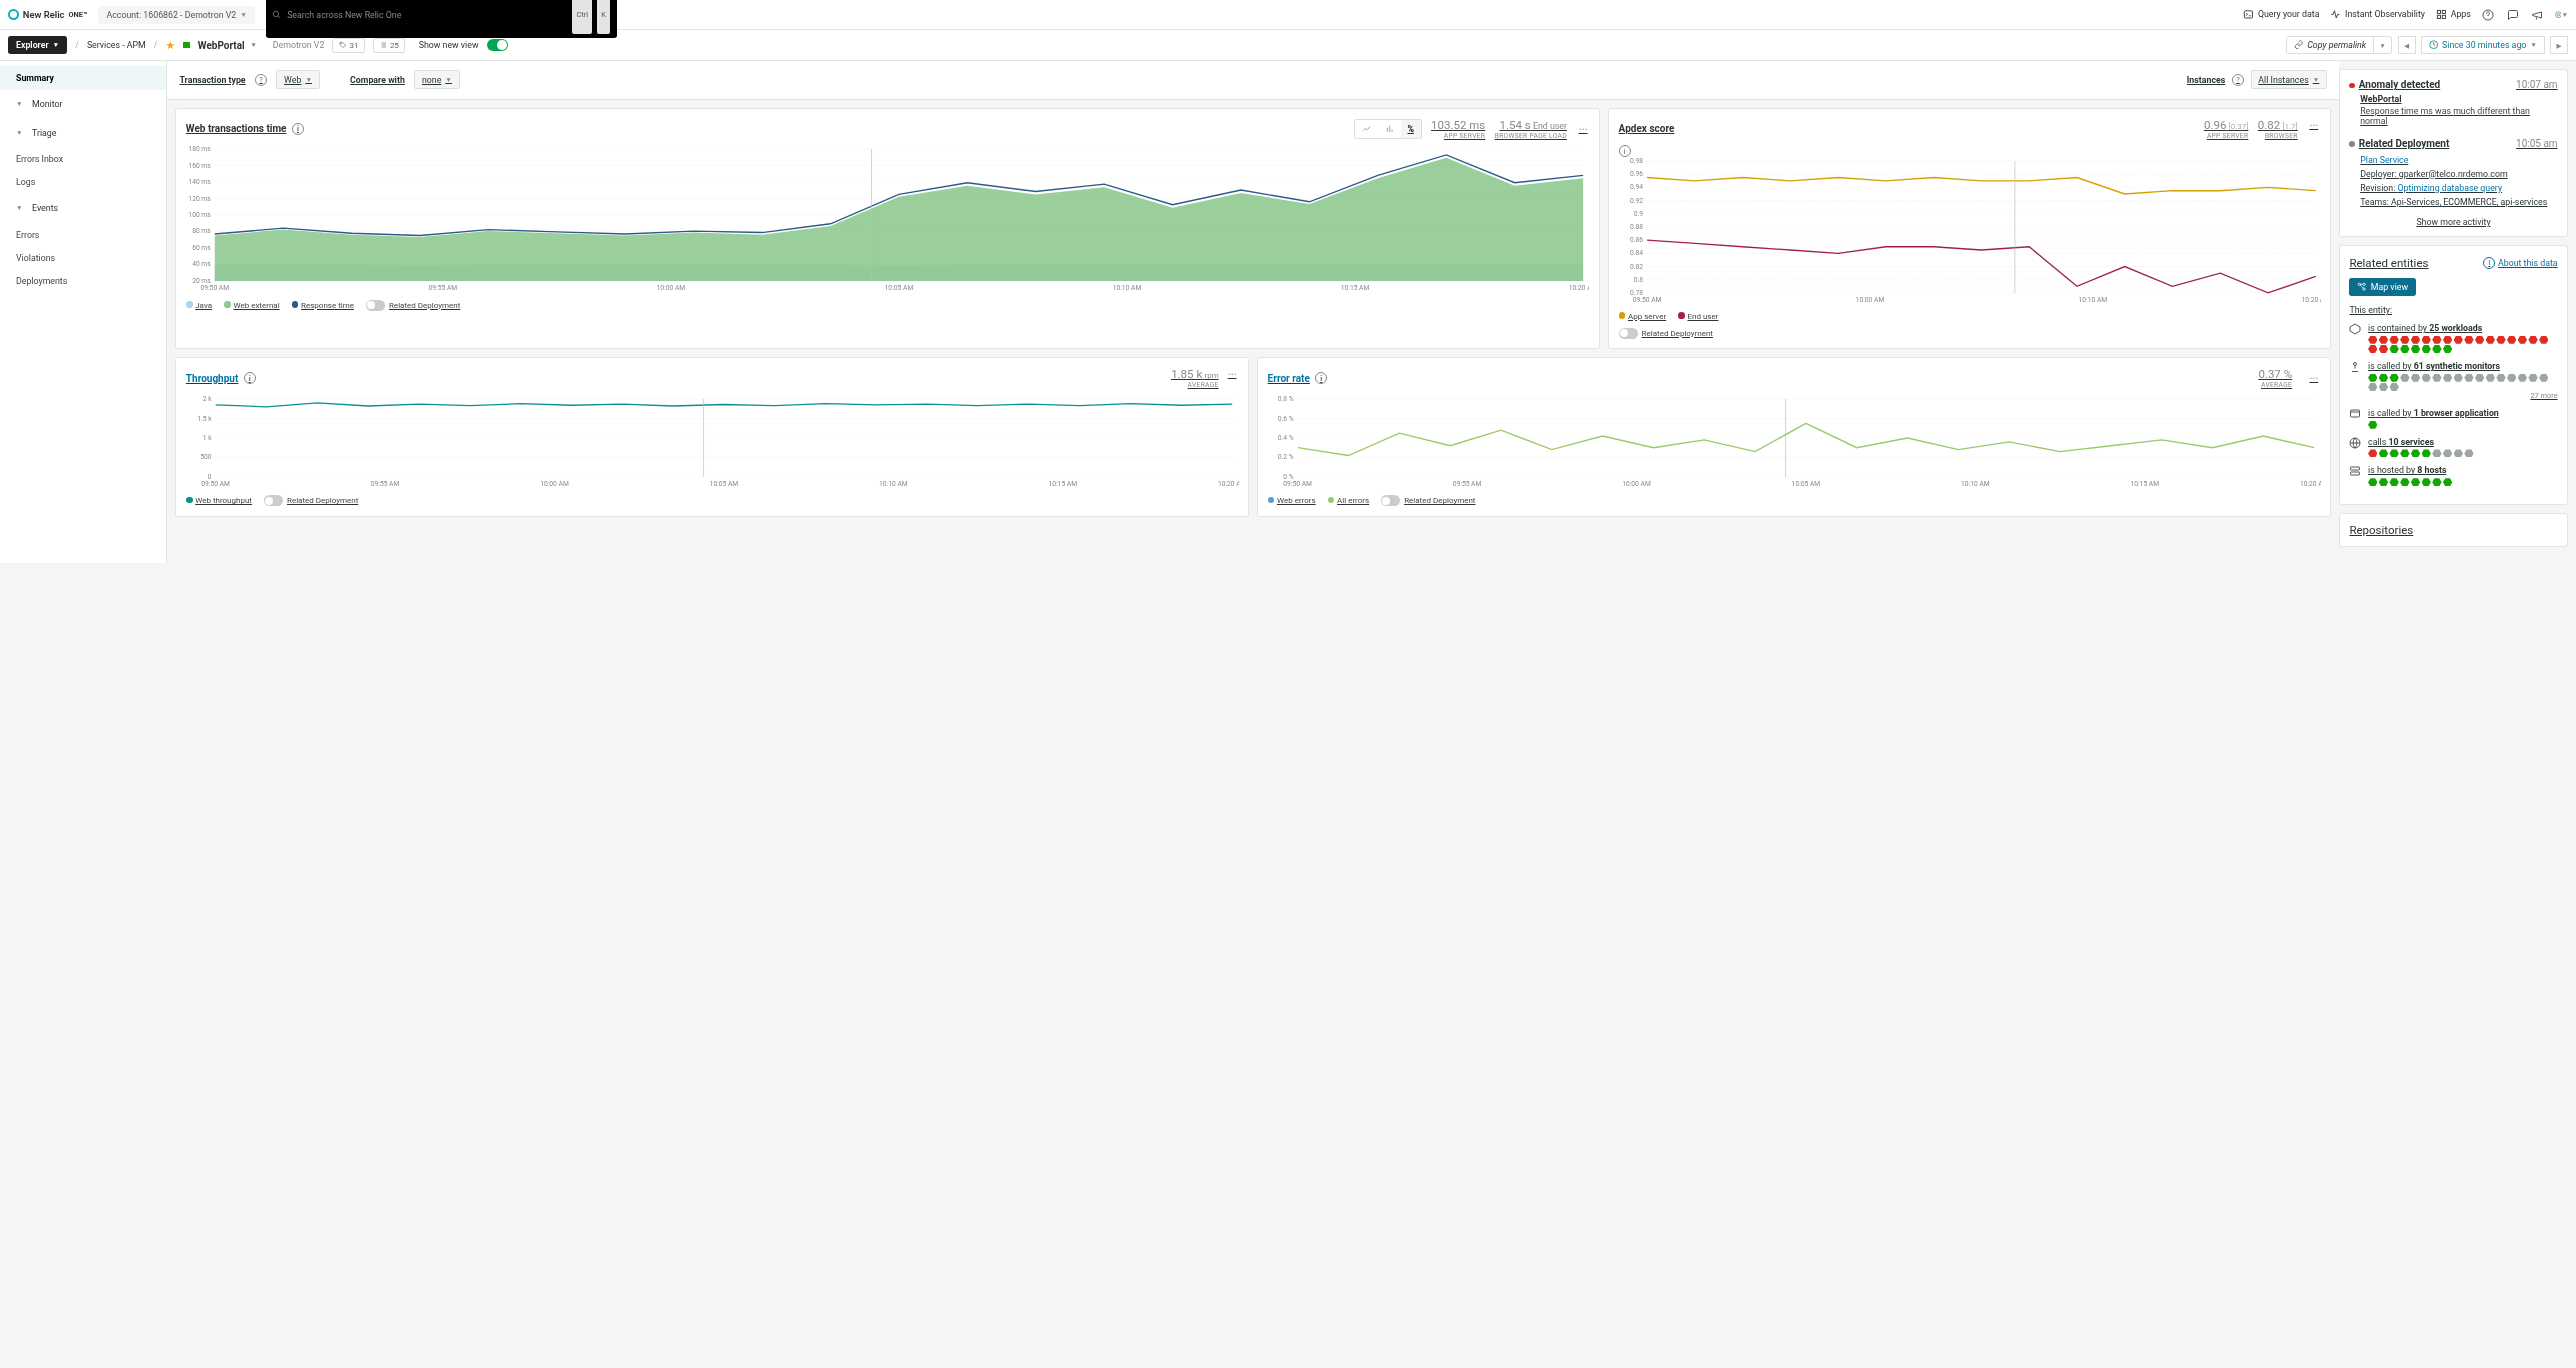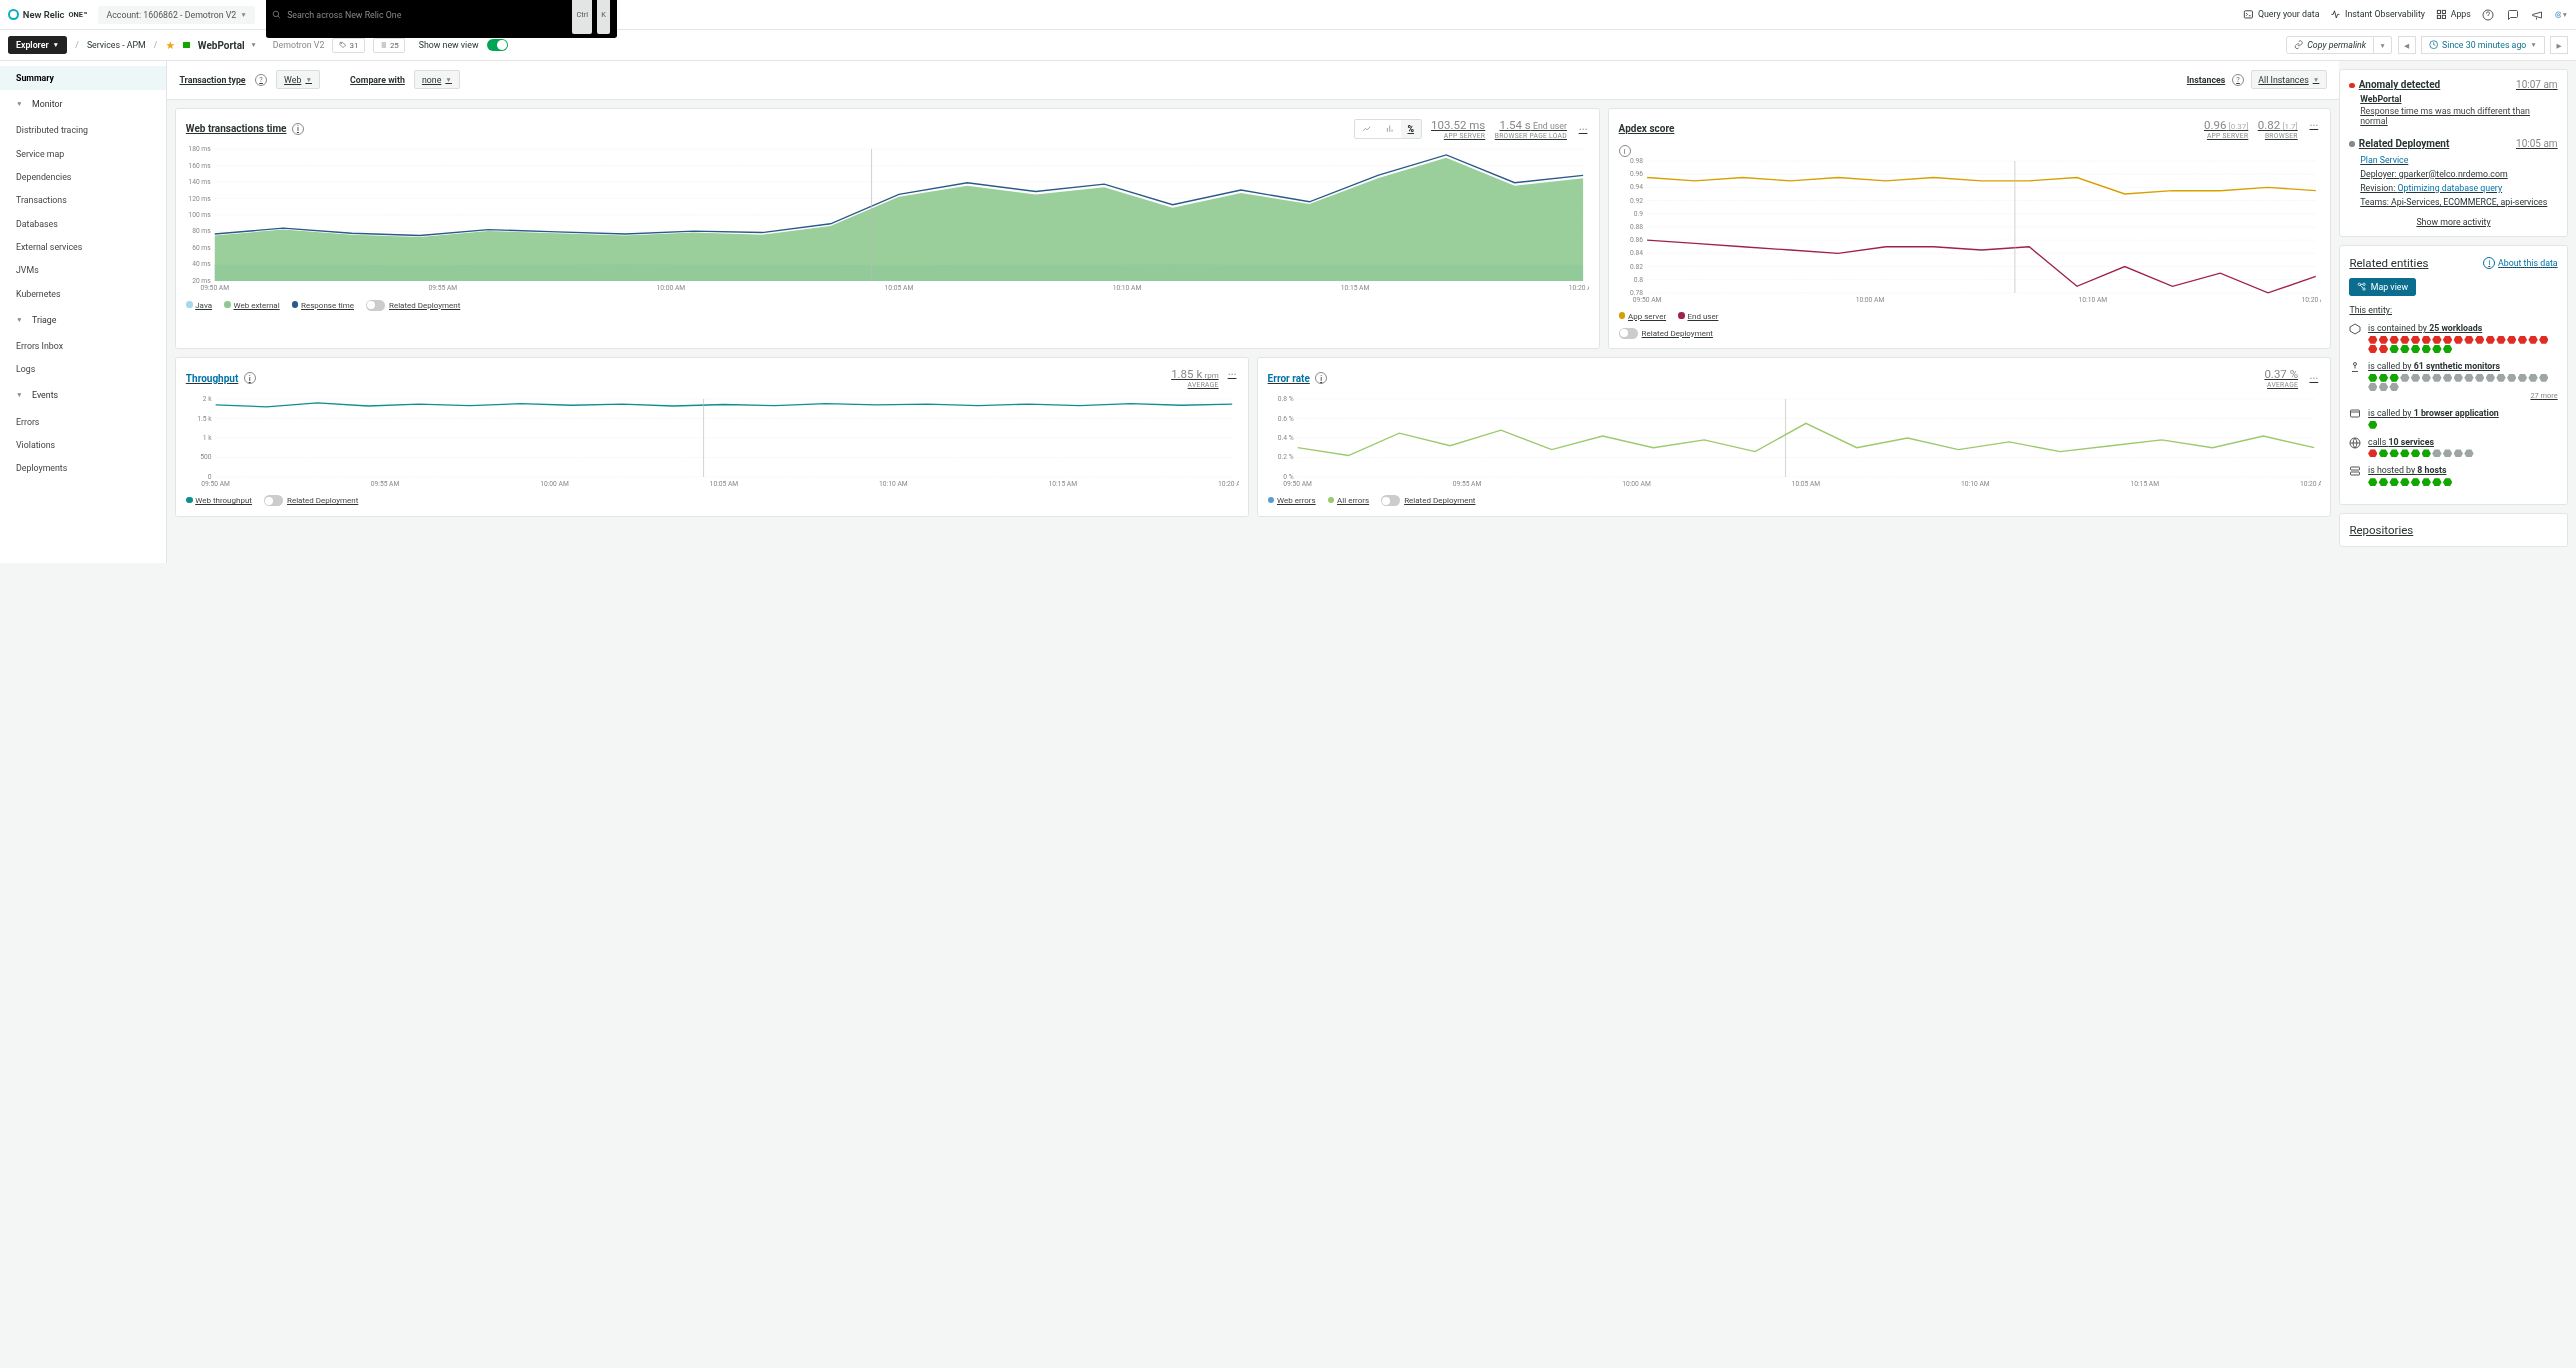--- a/index.html
+++ b/index.html
@@ -208,30 +208,20 @@
 </div>
 
 <div class="layout">
 
   <div class="sidebar">
     <div class="side-item active">Summary</div>
     <div class="side-section">
       <span class="chev">▼</span>
       <span>Monitor</span>
     </div>
-    <div id="side-items1">
-        <div class="side-item">Distributed tracing</div>
-        <div class="side-item">Service map</div>
-        <div class="side-item">Dependencies</div>
-        <div class="side-item">Transactions</div>
-        <div class="side-item">Databases</div>
-        <div class="side-item">External services</div>
-        <div class="side-item">JVMs</div>
-        <div class="side-item">Kubernetes</div>
-      </div>
     <div class="side-section">
       <span class="chev">▼</span>
       <span>Triage</span>
     </div>
     <div id="side-items2">
         <div class="side-item">Errors Inbox</div>
         <div class="side-item">Logs</div>
       </div>
     <div class="side-section">
       <span class="chev">▼</span>
@@ -457,21 +447,21 @@
               </span>
           </div>
         </div>
 
         <div class="card">
           <div class="card-header">
             <div class="card-title link">
                 <span>Error rate</span>
                 <span class="help" style="color:#666">i</span>
               </div>
-            <div style="display:flex;gap:9px;align-items:center">
+            <div style="display:flex;gap:15px;align-items:center">
               <div class="metric">
                   <div class="metric-val">0.37 %</div>
                   <div class="metric-sub">AVERAGE</div>
                 </div>
               <div class="icon-btn">⋯</div>
             </div>
           </div>
           <div class="chart-sm" id="chart-err">
               <svg width="1053" height="94" viewBox="0 0 1560 140" style="font-size:13px">
                 <line x1="40" y1="122" x2="1554" y2="122" stroke="#eee" stroke-dasharray="2 2"></line>

